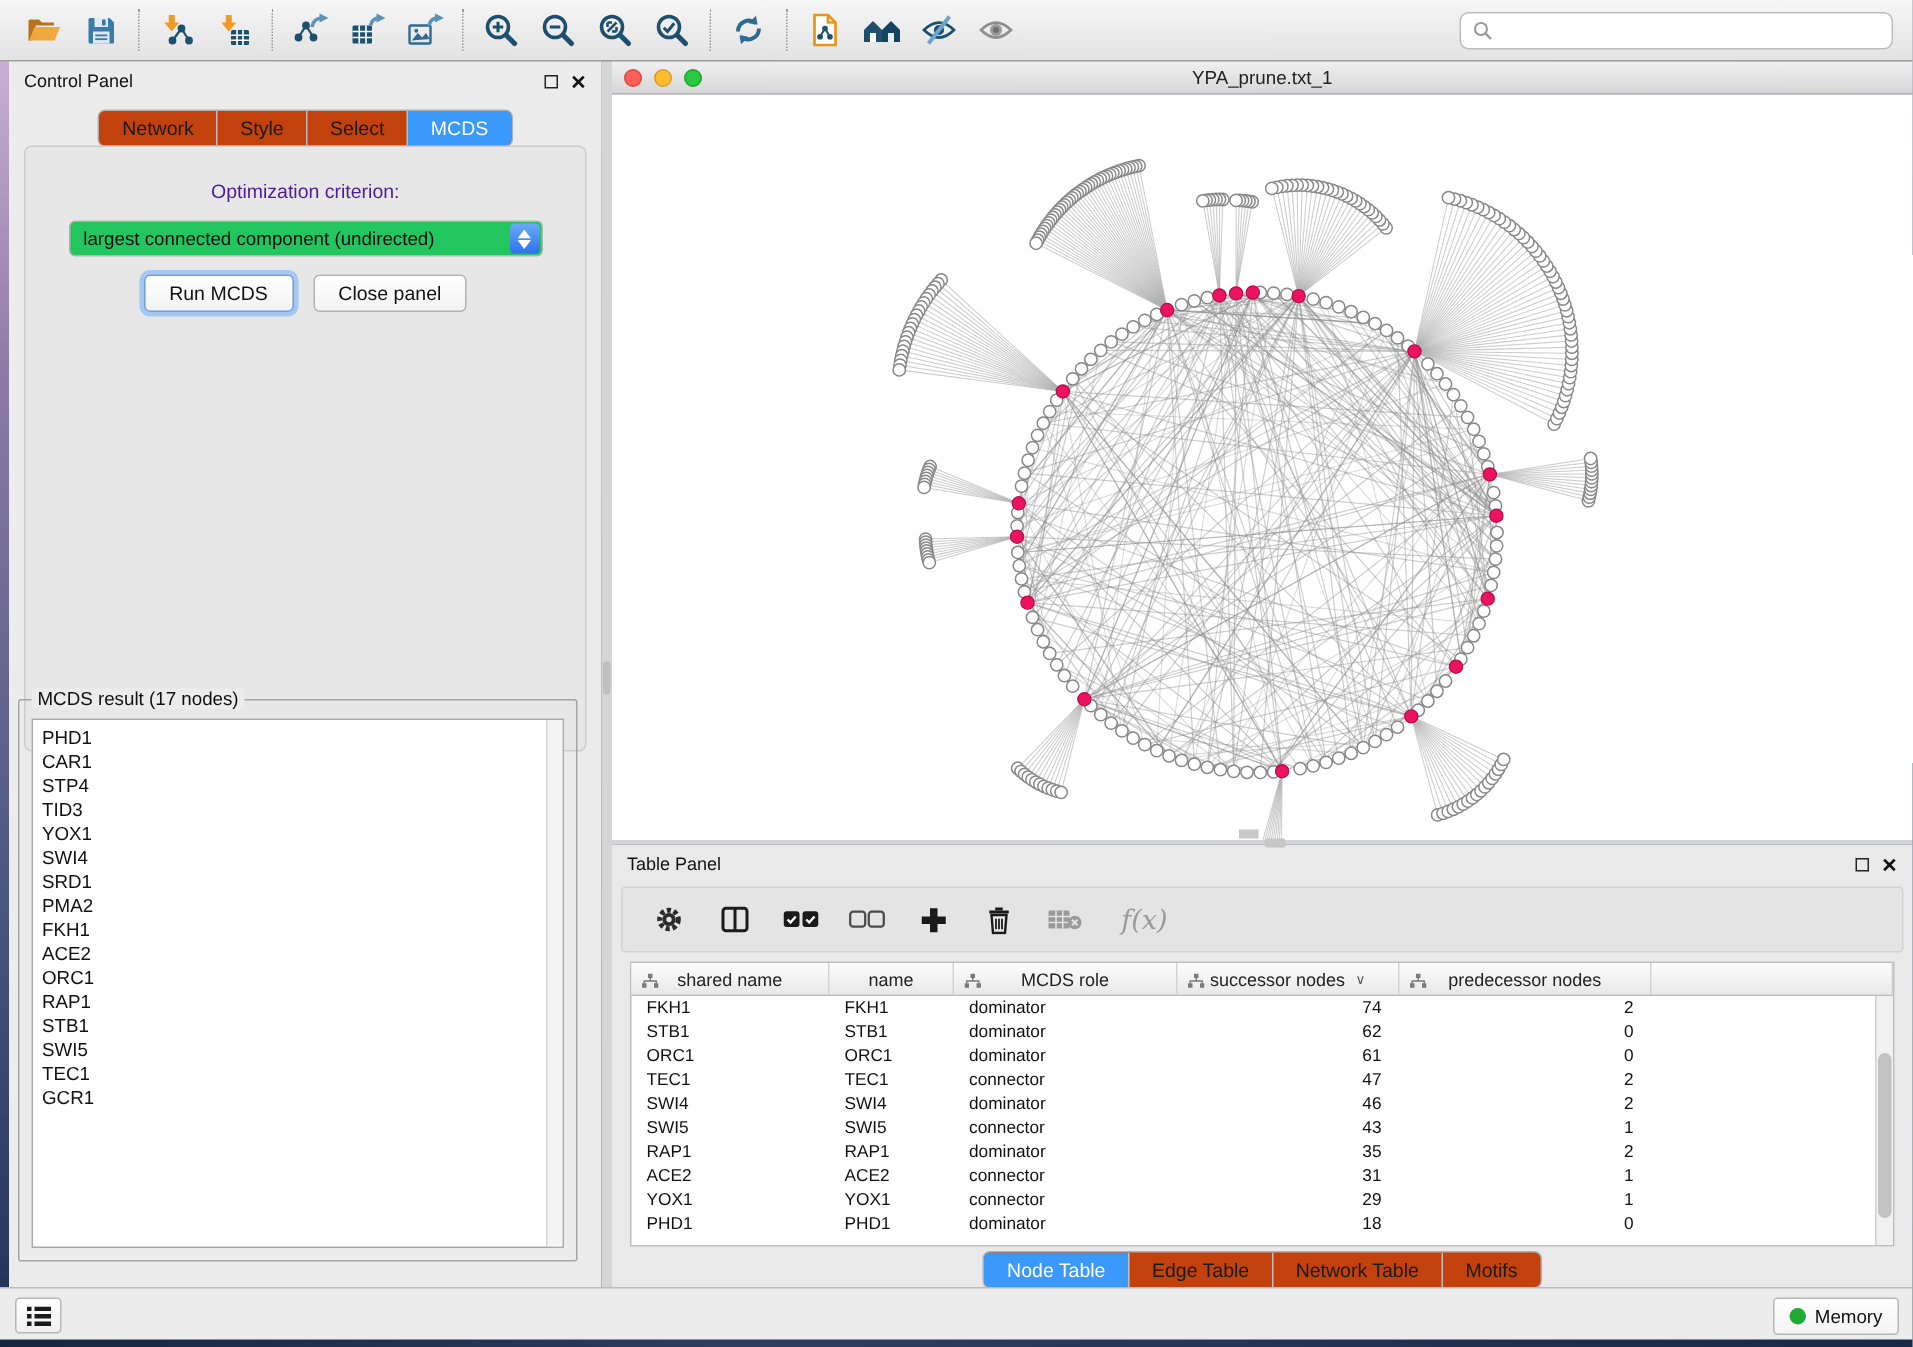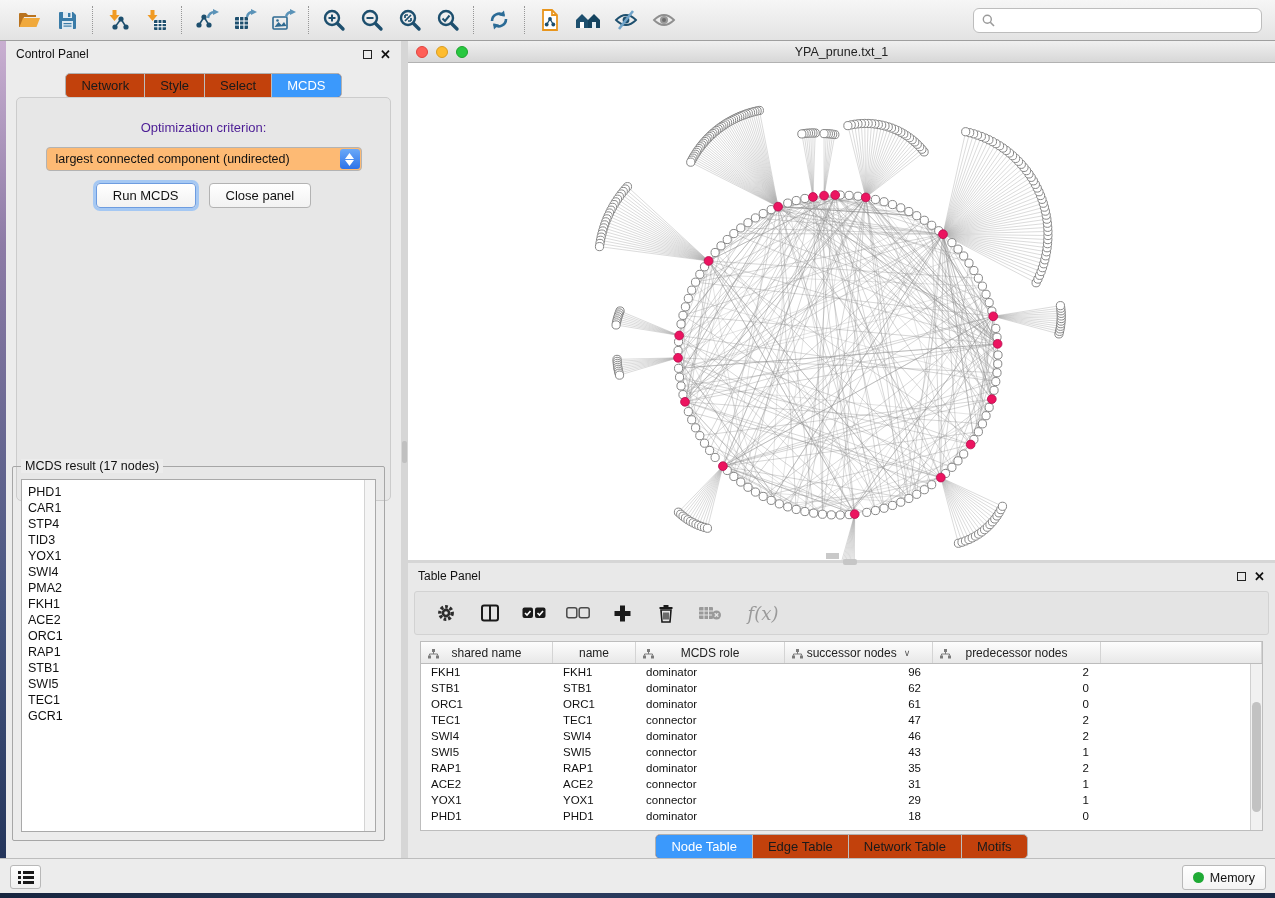--- a/index.html
+++ b/index.html
@@ -35,21 +35,21 @@
   .float-box { width:9px; height:9px; border:1.5px solid #222; display:inline-block; }
   .close-x { font-size:13px; font-weight:bold; color:#111; line-height:9px; }
   .seg-wrap { display:flex; justify-content:center; margin-top:6px; }
   .seg { display:inline-flex; background:#c2410c; border:1px solid #b0b0b0; border-radius:5px; overflow:hidden; }
   .seg-item { padding:4px 15px; font-size:13px; color:#1a1a1a; border-right:1px solid #bdbdbd; cursor:default; }
   .seg-item:last-child { border-right:none; }
   .seg-item.active { background:#3b99fc; color:#fff; }
   .inner-panel { position:absolute; left:10px; top:56px; width:375px; height:404px;
     background:#e7e7e7; border:1px solid #cccccc; border-radius:5px; }
   .opt-label { text-align:center; margin-top:22px; font-size:13px; color:#4c1d95; }
-  .dropdown { position:relative; margin:12px auto 0; width:316px; height:24px; background:#fdba74;
+  .dropdown { position:relative; margin:12px auto 0; width:316px; height:24px; background:#22c55e;
     border:1px solid #b3b3b3; border-radius:4px; display:flex; align-items:center; }
   .dropdown .dd-text { padding-left:9px; font-size:12.5px; color:#111; }
   .dd-stepper { position:absolute; right:1px; top:1px; width:20px; height:20px; border-radius:3px;
     background:linear-gradient(#6aa9f8,#2e73e9); display:flex; flex-direction:column;
     align-items:center; justify-content:center; gap:1px; }
   .btn-row { display:flex; justify-content:center; gap:13px; margin-top:12px; }
   .push-btn { background:linear-gradient(#ffffff,#f2f2f2); border:1px solid #b3b3b3; border-radius:4px;
     font-size:13px; padding:4px 16px; font-family:"Liberation Sans", sans-serif; color:#111; }
   .push-btn.focus { box-shadow:0 0 0 3px #a5c8f3; border-color:#6d9ce0; }
   
@@ -298,20 +298,21 @@
   <div class="group-box">
     <span class="group-title">MCDS result (17 nodes)</span>
     <div class="result-list">
       <div id="mcds-items" style="padding-top:4px;">
           <div class="result-item">PHD1</div>
           <div class="result-item">CAR1</div>
           <div class="result-item">STP4</div>
           <div class="result-item">TID3</div>
           <div class="result-item">YOX1</div>
           <div class="result-item">SWI4</div>
+          <div class="result-item">SRD1</div>
           <div class="result-item">PMA2</div>
           <div class="result-item">FKH1</div>
           <div class="result-item">ACE2</div>
           <div class="result-item">ORC1</div>
           <div class="result-item">RAP1</div>
           <div class="result-item">STB1</div>
           <div class="result-item">SWI5</div>
           <div class="result-item">TEC1</div>
           <div class="result-item">GCR1</div>
         </div>
@@ -1310,21 +1311,21 @@
             </svg></span>
           <span>predecessor nodes</span>
         </div>
         <div class="th"></div>
       </div>
     <div class="tbody" id="table-body">
         <div class="trow">
           <div class="td">FKH1</div>
           <div class="td">FKH1</div>
           <div class="td">dominator</div>
-          <div class="td num">96</div>
+          <div class="td num">74</div>
           <div class="td num">2</div>
           <div></div>
         </div>
         <div class="trow">
           <div class="td">STB1</div>
           <div class="td">STB1</div>
           <div class="td">dominator</div>
           <div class="td num">62</div>
           <div class="td num">0</div>
           <div></div>

